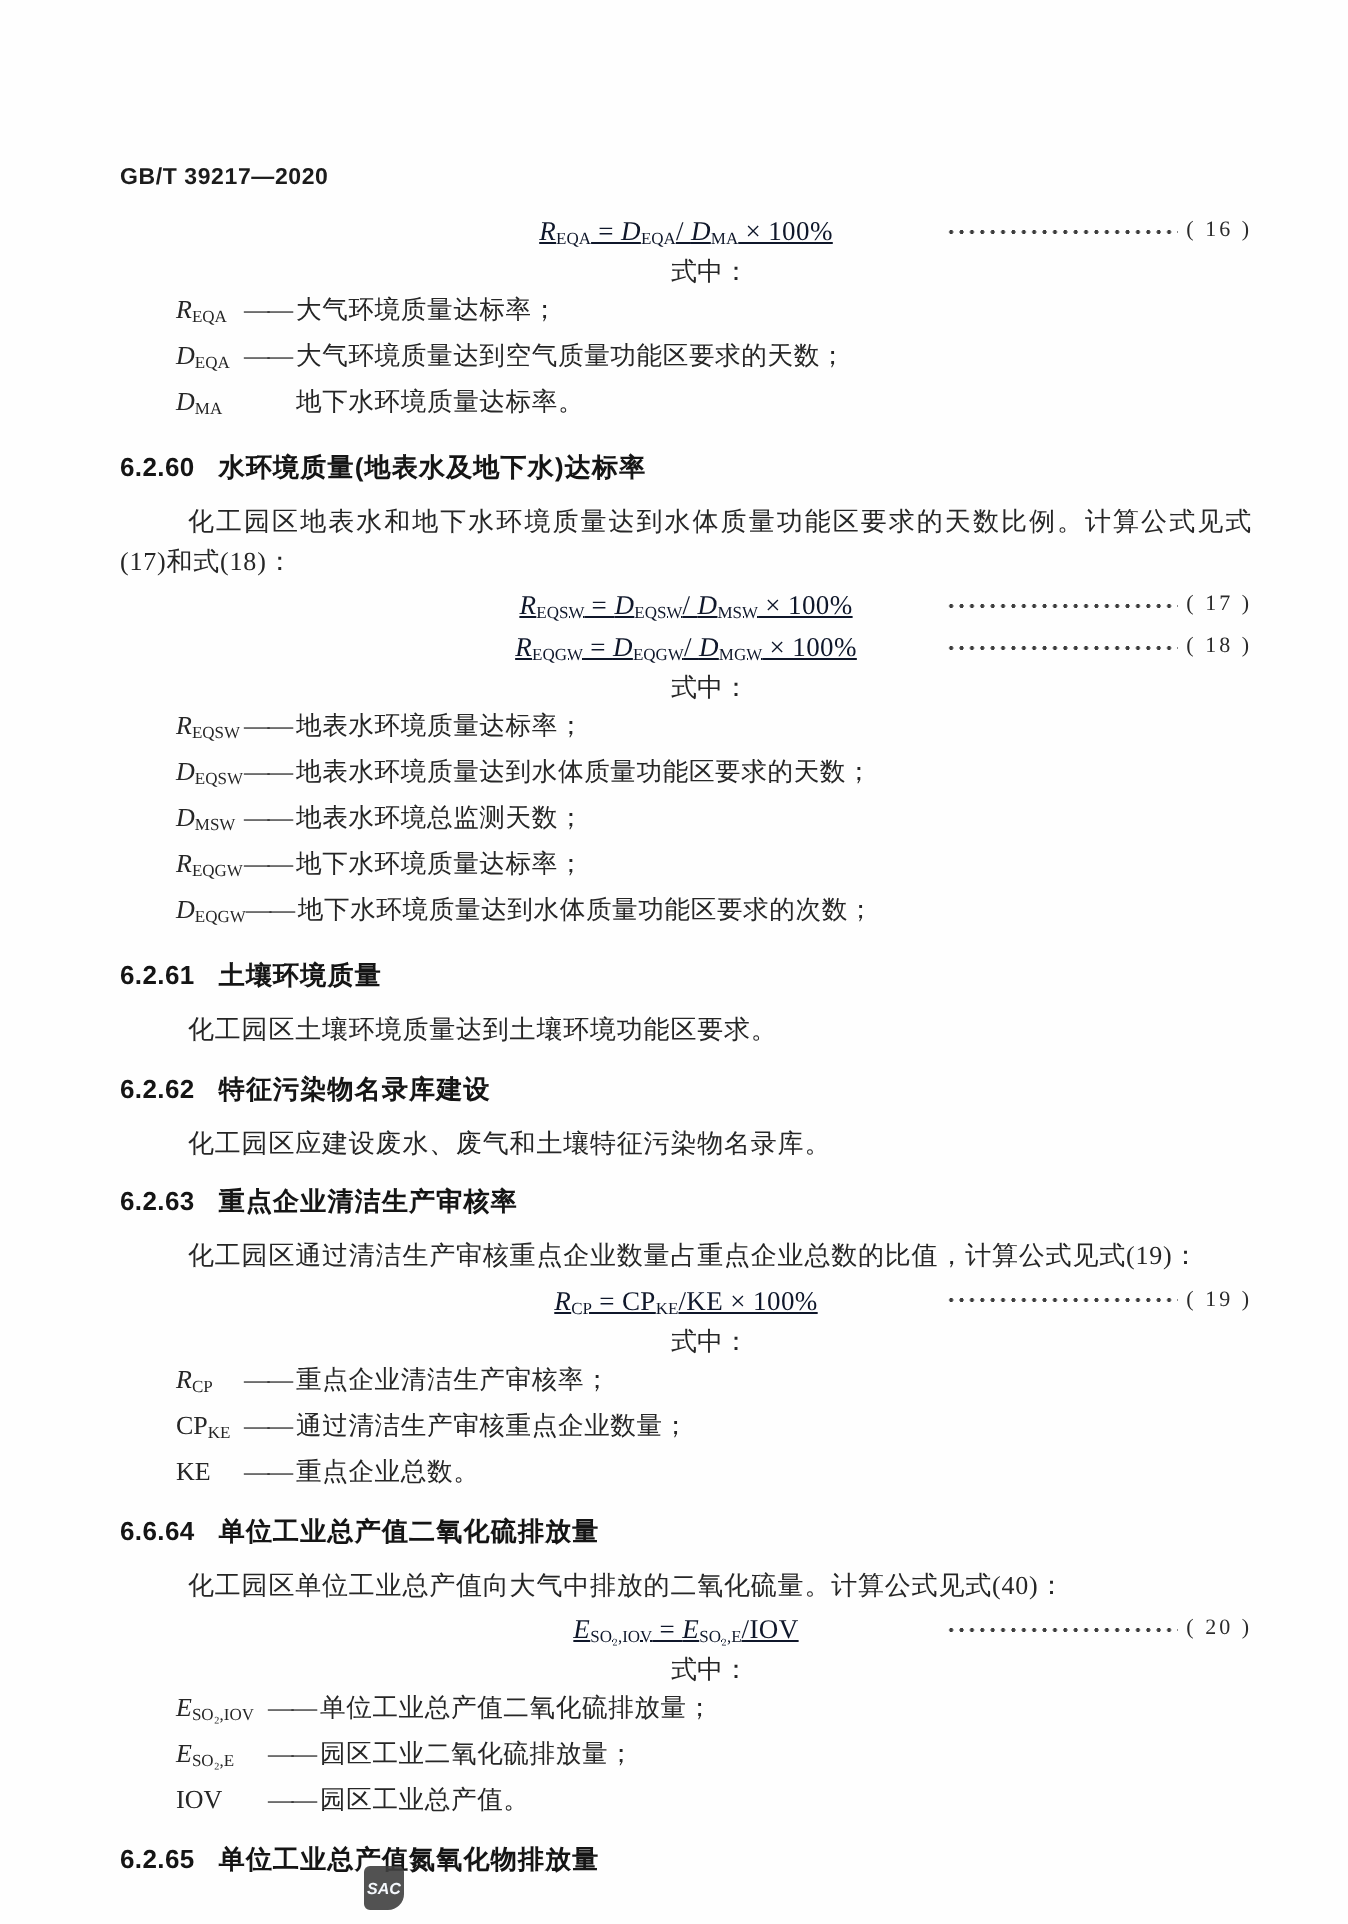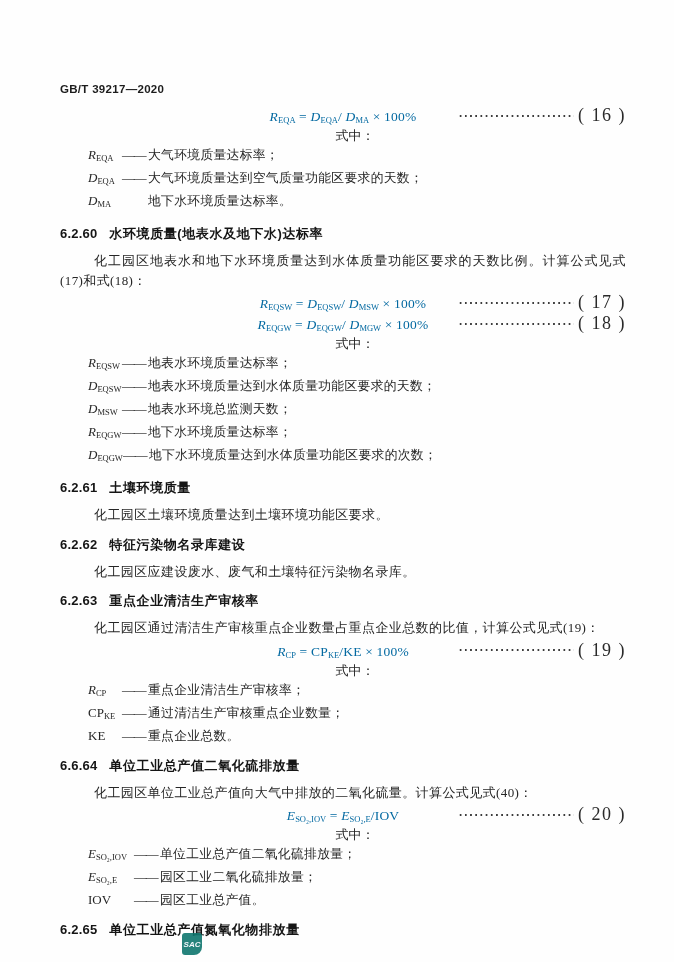--- a/index.html
+++ b/index.html
@@ -16,30 +16,30 @@
   
   .doc-header{
     font-family:"Liberation Sans","DejaVu Sans",sans-serif;
     font-weight:bold;font-size:11.5px;letter-spacing:.3px;color:#1c1c1c;
   }
 
   
   .eq-row{position:relative;text-align:center;height:19px;line-height:19px;margin-top:2px;}
   .eq-row.first{margin-top:11px;}
   .eq-row.after-para{margin-top:3px;}
-  .eq{font-size:13.5px;color:#0369a1;letter-spacing:.2px;white-space:nowrap;}
+  .eq{font-size:13.5px;color:#0f172a;letter-spacing:.2px;white-space:nowrap;text-decoration:underline;}
   .eq i{font-style:italic;}
   .eq sub,.def-term sub{font-size:8.5px;vertical-align:-2px;letter-spacing:0;}
   .eq-ref{position:absolute;right:0;top:0;height:100%;display:flex;align-items:center;}
   .leader{
     width:116px;height:4px;margin-right:4px;
     background-image:radial-gradient(circle,#3c3c3c 0.9px,rgba(0,0,0,0) 1.1px);
     background-size:5.2px 4px;background-position:left center;background-repeat:repeat-x;
   }
-  .eq-num{font-size:18px;letter-spacing:1.5px;color:#2a2a2a;white-space:nowrap;}
+  .eq-num{font-size:11px;letter-spacing:1.5px;color:#2a2a2a;white-space:nowrap;}
 
   
   .shizhong{padding-left:24px;font-size:13px;line-height:19px;margin-top:1px;text-align:center;}
   .def-line{padding-left:28px;font-size:12.8px;line-height:19px;letter-spacing:.3px;white-space:nowrap;}
   .def-term{display:inline-block;min-width:34px;font-size:13px;letter-spacing:0;}
   .def-term i{font-style:italic;}
   .defs-wide .def-term{min-width:46px;}
   .def-dash{display:inline-block;min-width:26px;letter-spacing:-1px;}
 
   
@@ -48,21 +48,21 @@
     font-family:"Liberation Sans","DejaVu Sans",sans-serif;
     font-weight:bold;font-size:13px;color:#151515;letter-spacing:.6px;
   }
   .sec-num{display:inline-block;margin-right:12px;letter-spacing:.2px;text-align:center;}
   .para{
     font-size:13px;line-height:19.5px;letter-spacing:.4px;
     text-indent:34px;margin:0;color:#262626;text-align:justify;
   }
   .watermark{
     position:absolute;left:182px;top:933px;width:20px;height:22px;
-    background:#0f766e;border-radius:3px 3px 8px 3px;
+    background:#404040;border-radius:3px 3px 8px 3px;
     display:flex;align-items:center;justify-content:center;
     opacity:.9;z-index:0;
   }
   .watermark span{
     font-family:"Liberation Sans","DejaVu Sans",sans-serif;
     font-weight:bold;font-style:italic;font-size:8px;color:#f3f7fc;letter-spacing:0;
   }
 </style>
 </head>
 <body>

